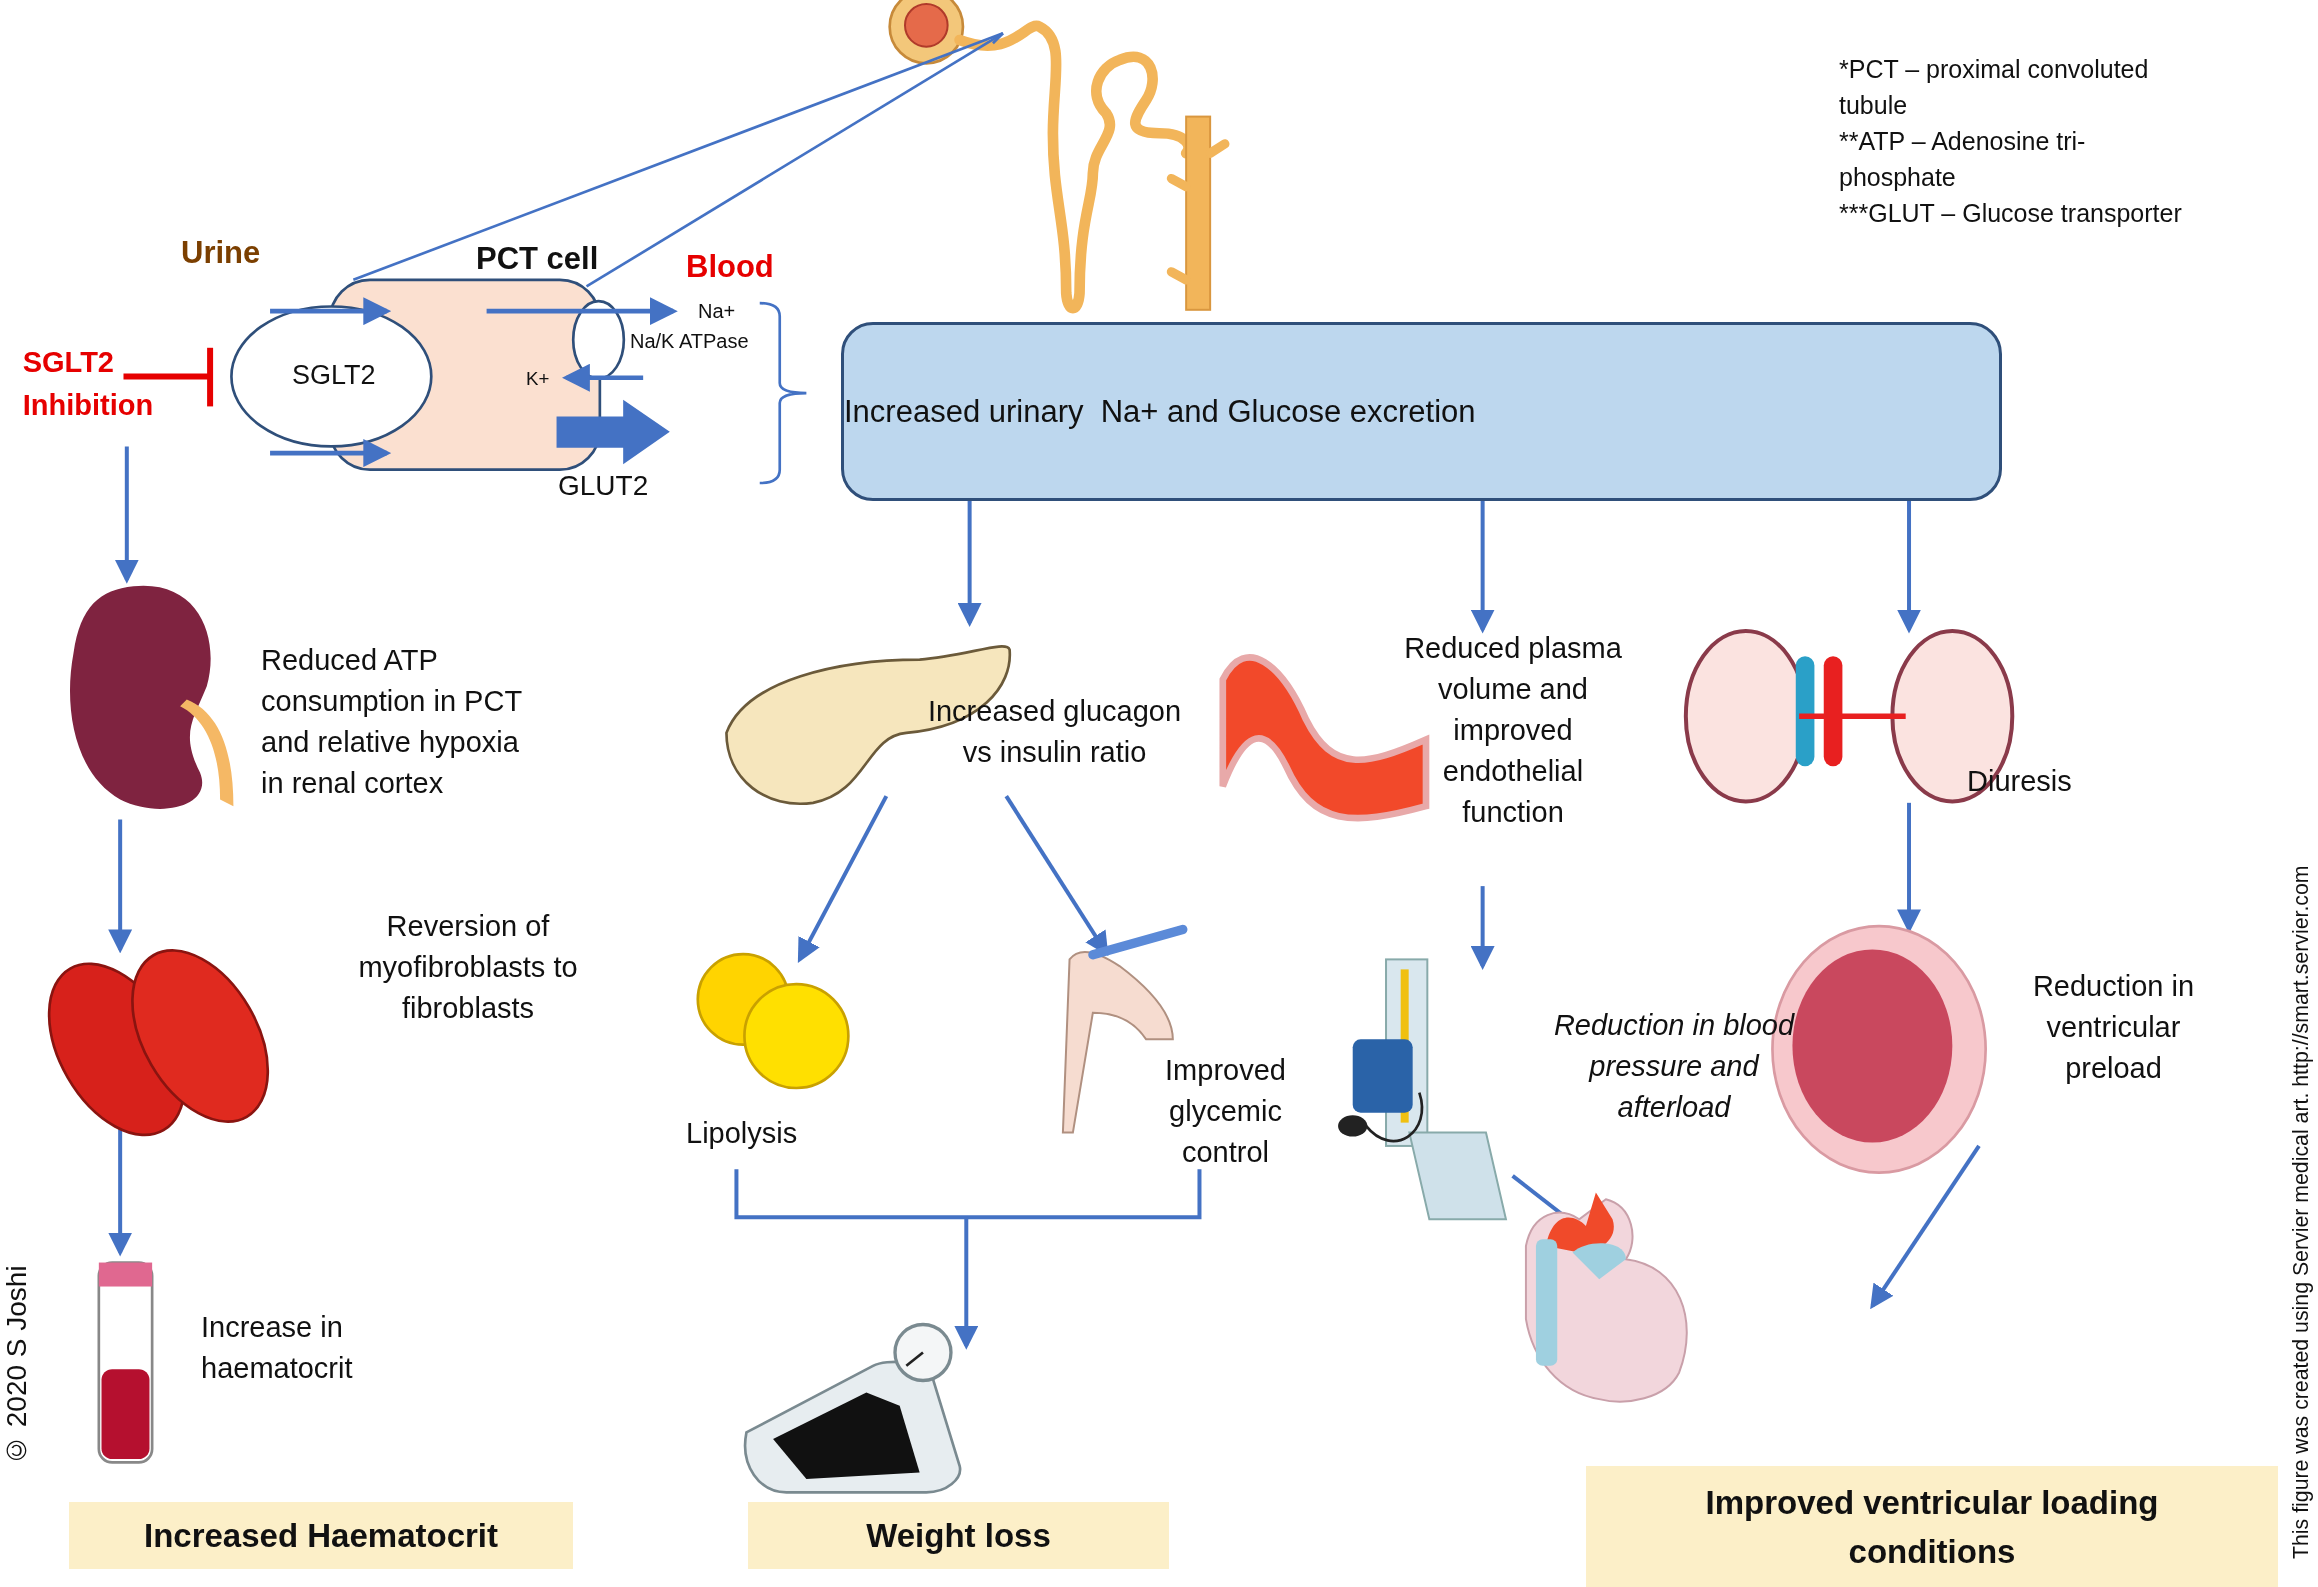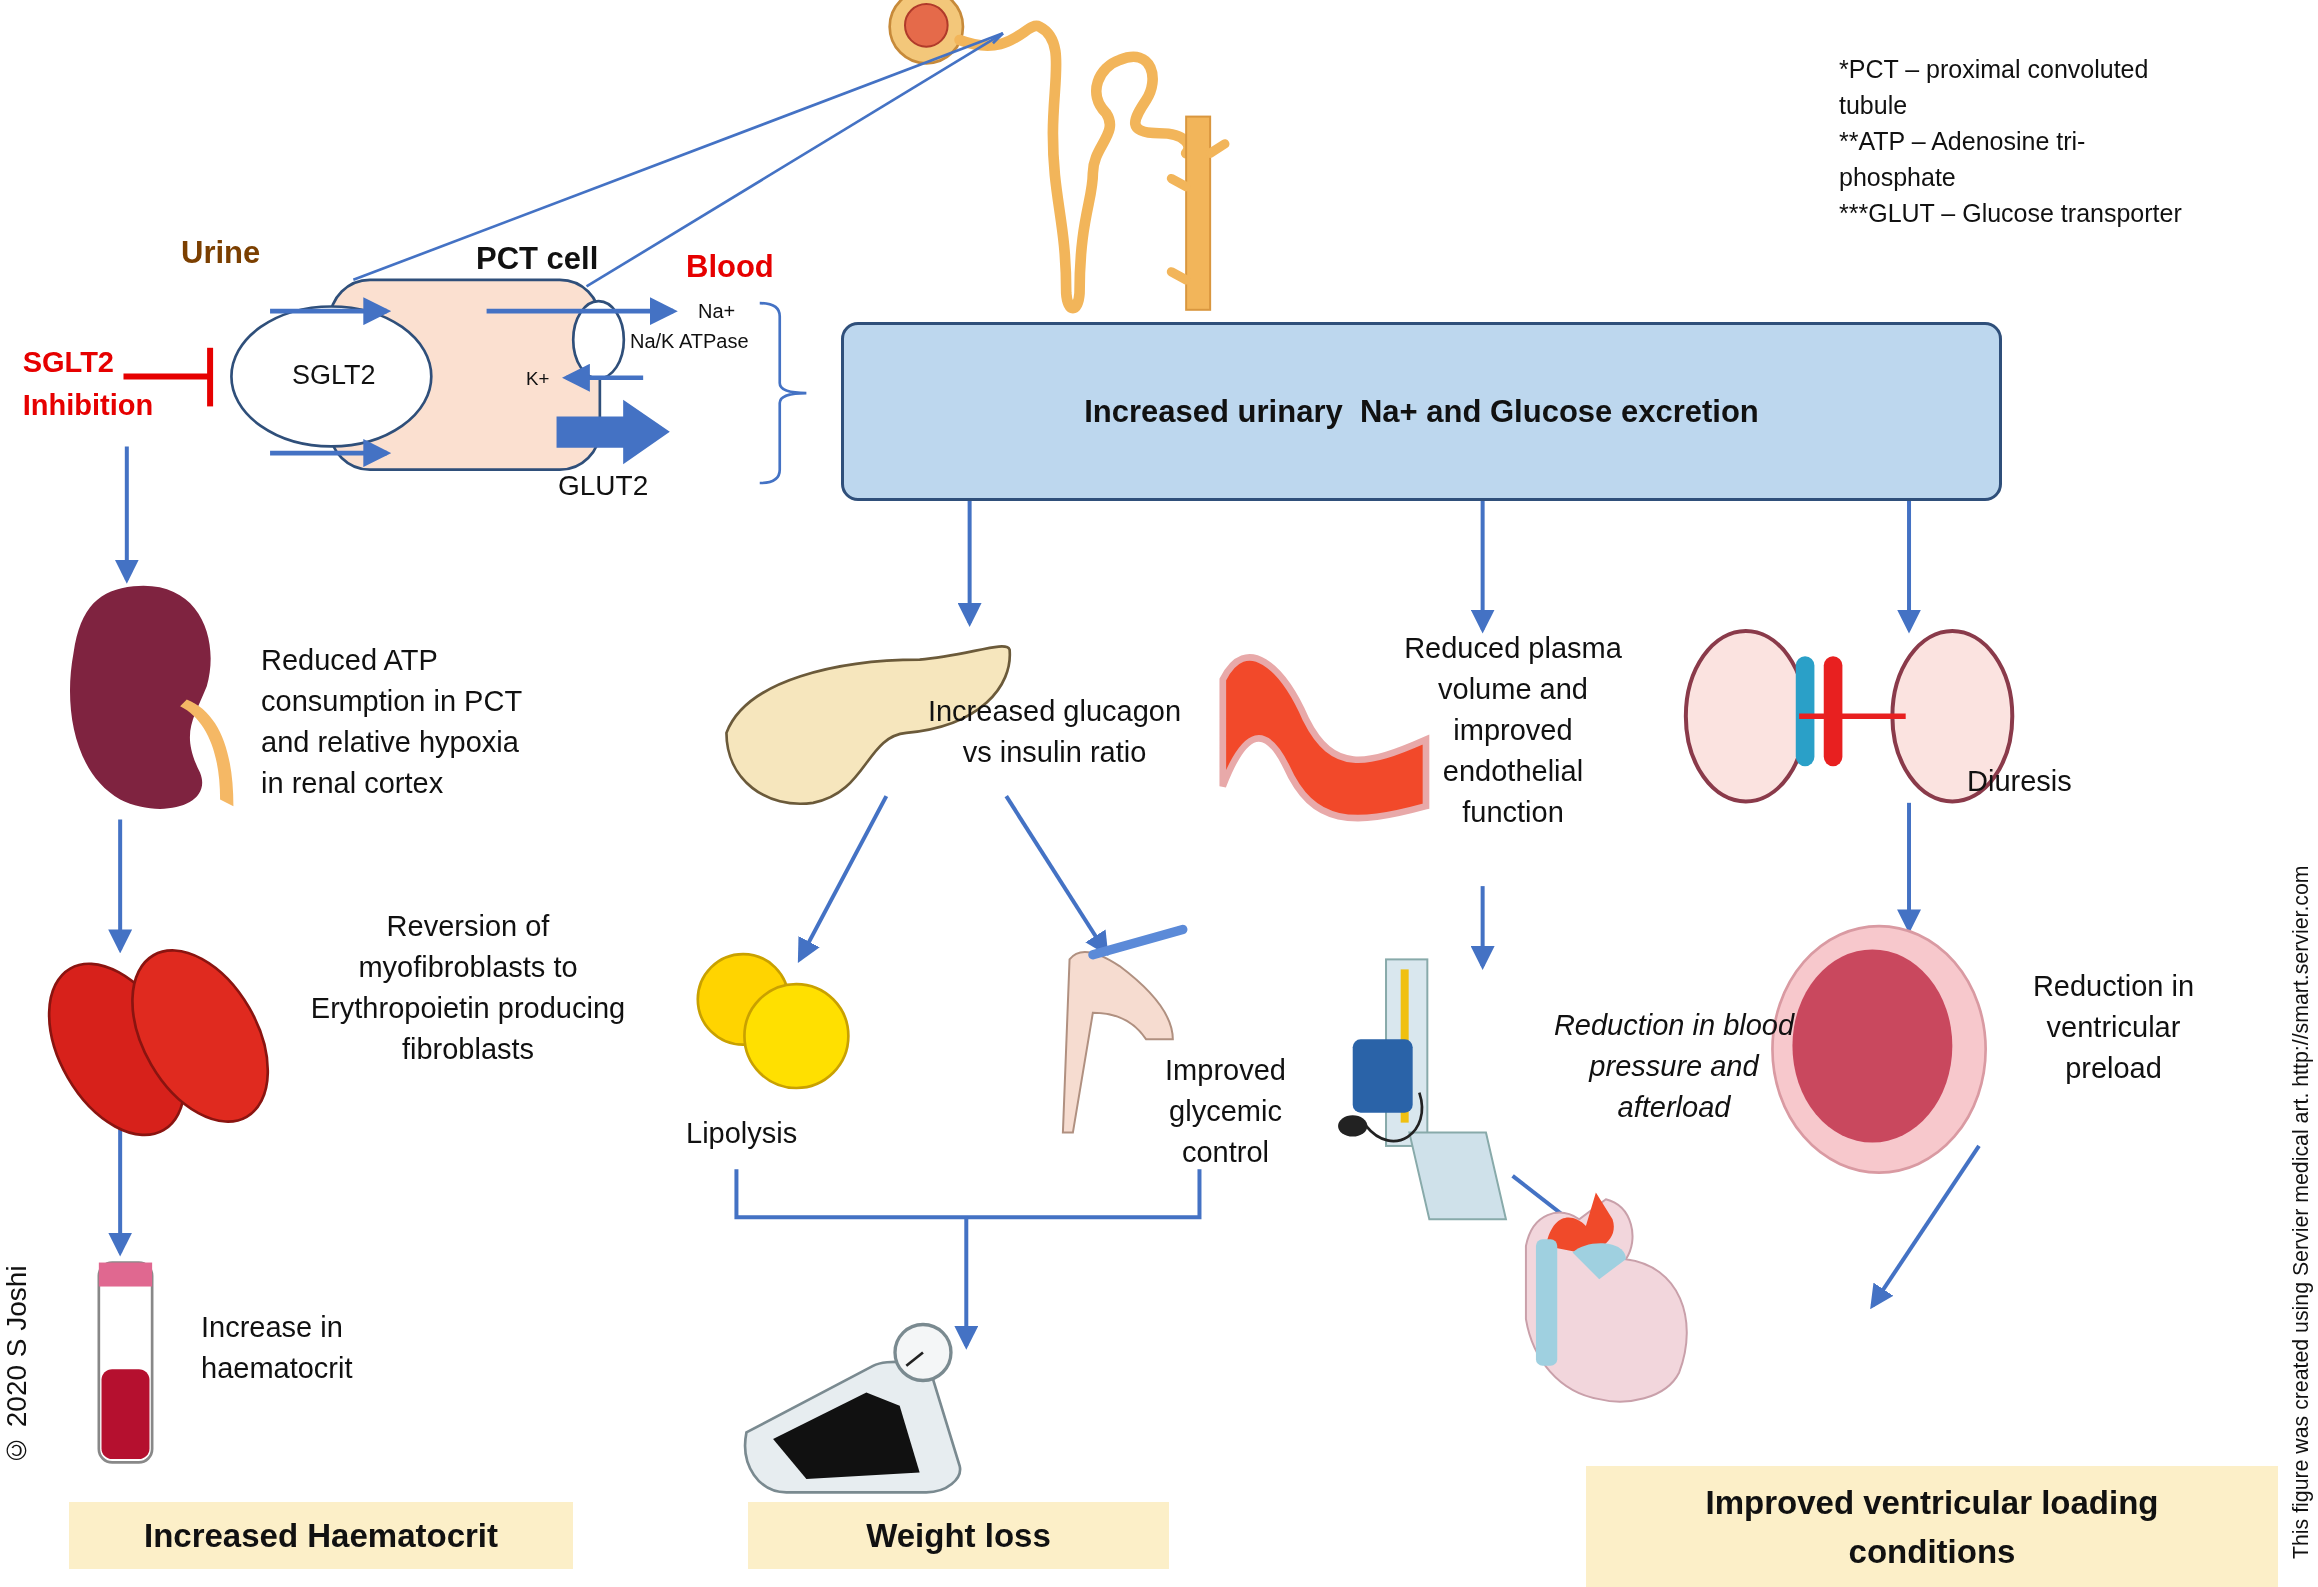--- a/index.html
+++ b/index.html
@@ -6,23 +6,23 @@
   body { width:2319px; height:1587px; position:relative; overflow:hidden;
          font-family:"Liberation Sans", "DejaVu Sans", sans-serif; color:#111; }
   .abs { position:absolute; }
   .txt { font-size:29px; line-height:41px; text-align:center; }
   .txt-left { text-align:left;margin-top:24px; }
   .bold { font-weight:bold; }
   svg.layer { position:absolute; left:0; top:0; }
   .legend { font-size:25px; line-height:36px; }
   .outcome { background:#fcefc8; display:flex; align-items:center; justify-content:center;
              font-weight:bold; font-size:33px; line-height:49px; text-align:center; }
-  .mainbox { background:#bdd7ee; border:3.3px solid #2f4f7a; border-radius:17px;
-             display:flex; align-items:center; justify-content:center;
-             font-weight:bold; font-size:31px; }
+  .mainbox { background:#bdd7ee; border:3.3px solid #2f4f7a; border-radius:32px;
+             display:flex; align-items:center; 
+             font-weight:normal; font-size:31px; }
   .vert { writing-mode:vertical-rl; transform:rotate(180deg); }
 </style>
 </head>
 <body>
 
 <svg class="layer" width="2319" height="1587" viewBox="0 0 3480 2382">
   <defs>
     <marker id="ah" markerWidth="6" markerHeight="6" refX="5" refY="3" orient="auto" markerUnits="strokeWidth">
       <path d="M0,0 L6,3 L0,6 z" fill="#4472c4"></path>
     </marker>
@@ -174,21 +174,20 @@
 
 <div class="abs txt txt-left" style="left:261px; top:616px;">
   <div>Reduced ATP</div>
   <div>consumption in PCT</div>
   <div>and relative hypoxia</div>
   <div>in renal cortex</div>
 </div>
 <div class="abs txt" style="left:280px; top:906px; width:376px;">
   <div>Reversion of</div>
   <div>myofibroblasts to</div>
-  <div>Erythropoietin  producing</div>
   <div>fibroblasts</div>
 </div>
 <div class="abs txt txt-left" style="left:201px; top:1283px;">
   <div>Increase in</div>
   <div>haematocrit</div>
 </div>
 <div class="abs outcome" style="left:69px; top:1502px; width:504px; height:67px;">
   <span>Increased Haematocrit</span>
 </div>
 

